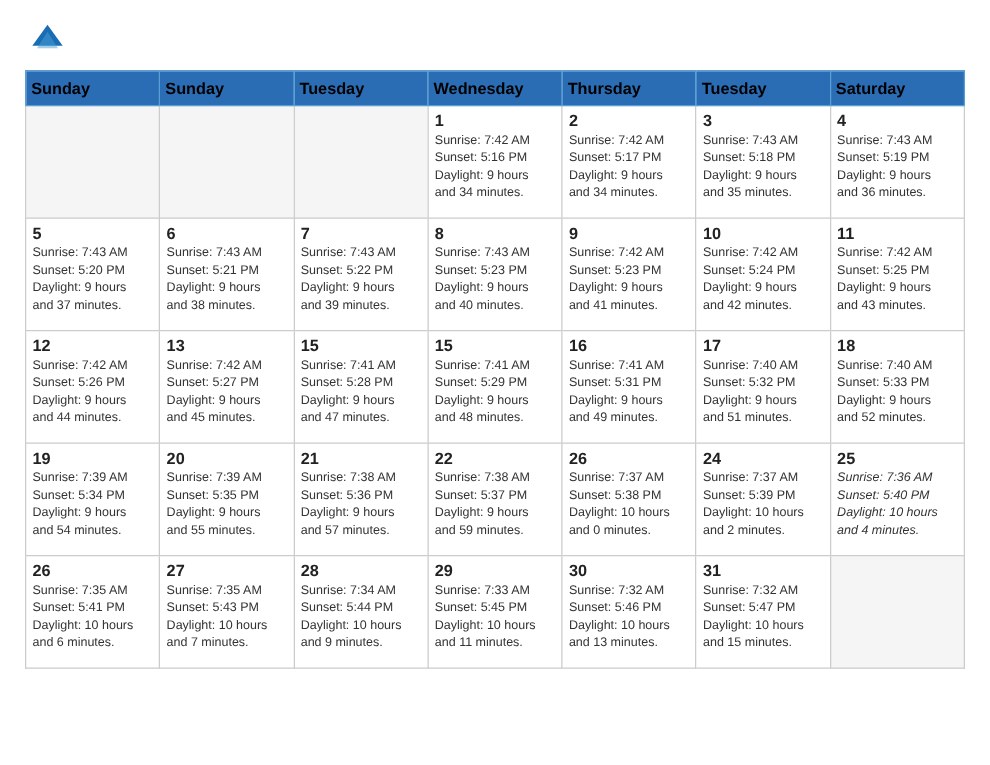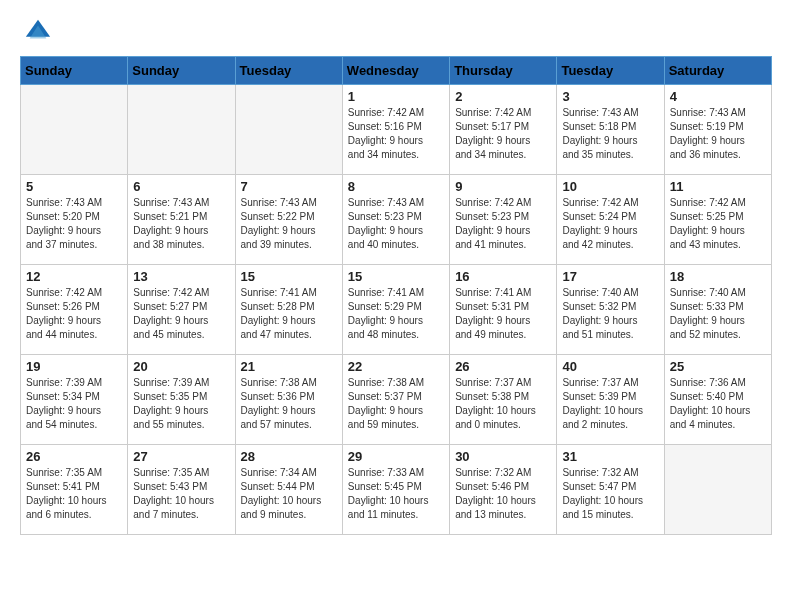--- a/index.html
+++ b/index.html
@@ -295,29 +295,29 @@
 and 59 minutes.</div>
             </td>
             <td>
               <span class="day-num">26</span>
               <div class="day-info" style="white-space: pre-line;">Sunrise: 7:37 AM
 Sunset: 5:38 PM
 Daylight: 10 hours
 and 0 minutes.</div>
             </td>
             <td>
-              <span class="day-num">40</span>
+              <span class="day-num">24</span>
               <div class="day-info" style="white-space: pre-line;">Sunrise: 7:37 AM
 Sunset: 5:39 PM
 Daylight: 10 hours
 and 2 minutes.</div>
             </td>
             <td>
               <span class="day-num">25</span>
-              <div class="day-info" style="white-space: pre-line;">Sunrise: 7:36 AM
+              <div class="day-info" style="white-space: pre-line; font-style: italic;">Sunrise: 7:36 AM
 Sunset: 5:40 PM
 Daylight: 10 hours
 and 4 minutes.</div>
             </td>
           </tr>
           <tr>
             <td>
               <span class="day-num">26</span>
               <div class="day-info" style="white-space: pre-line;">Sunrise: 7:35 AM
 Sunset: 5:41 PM

